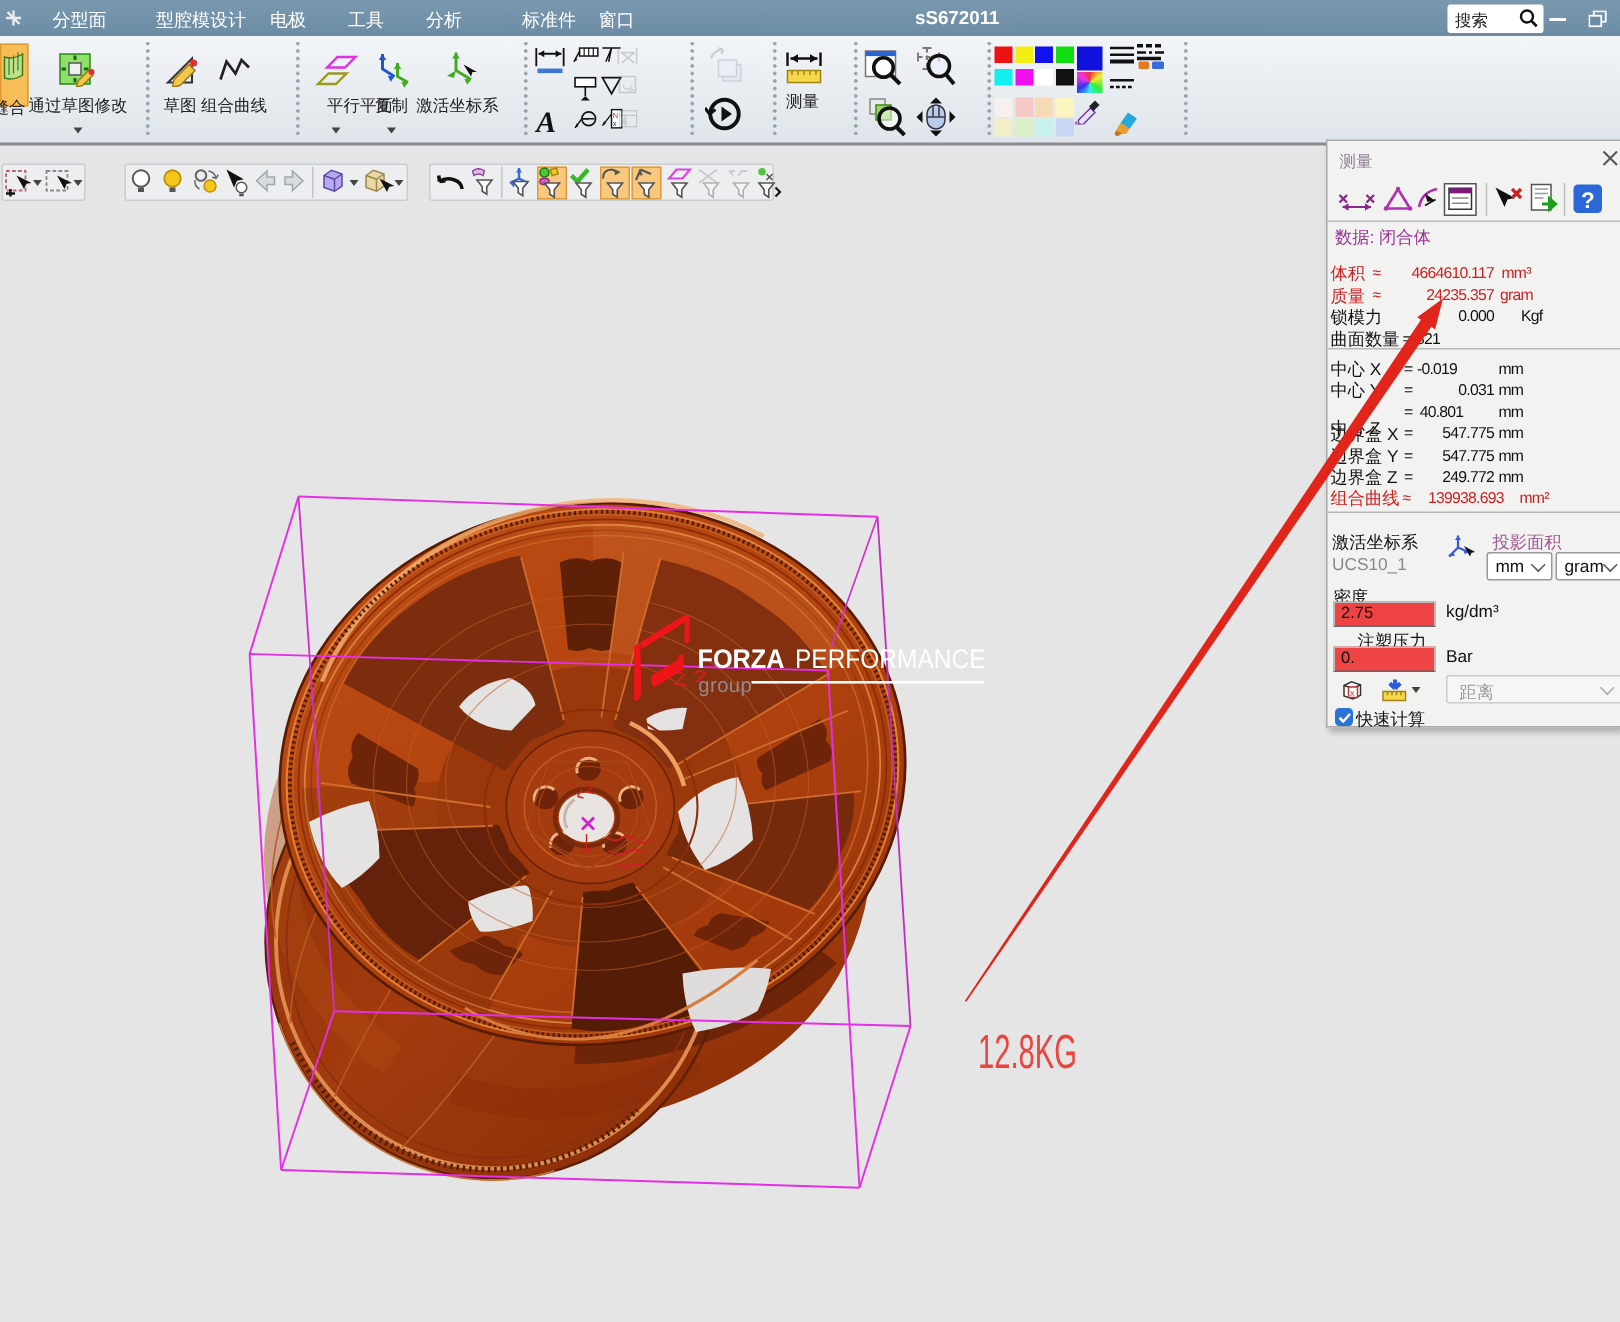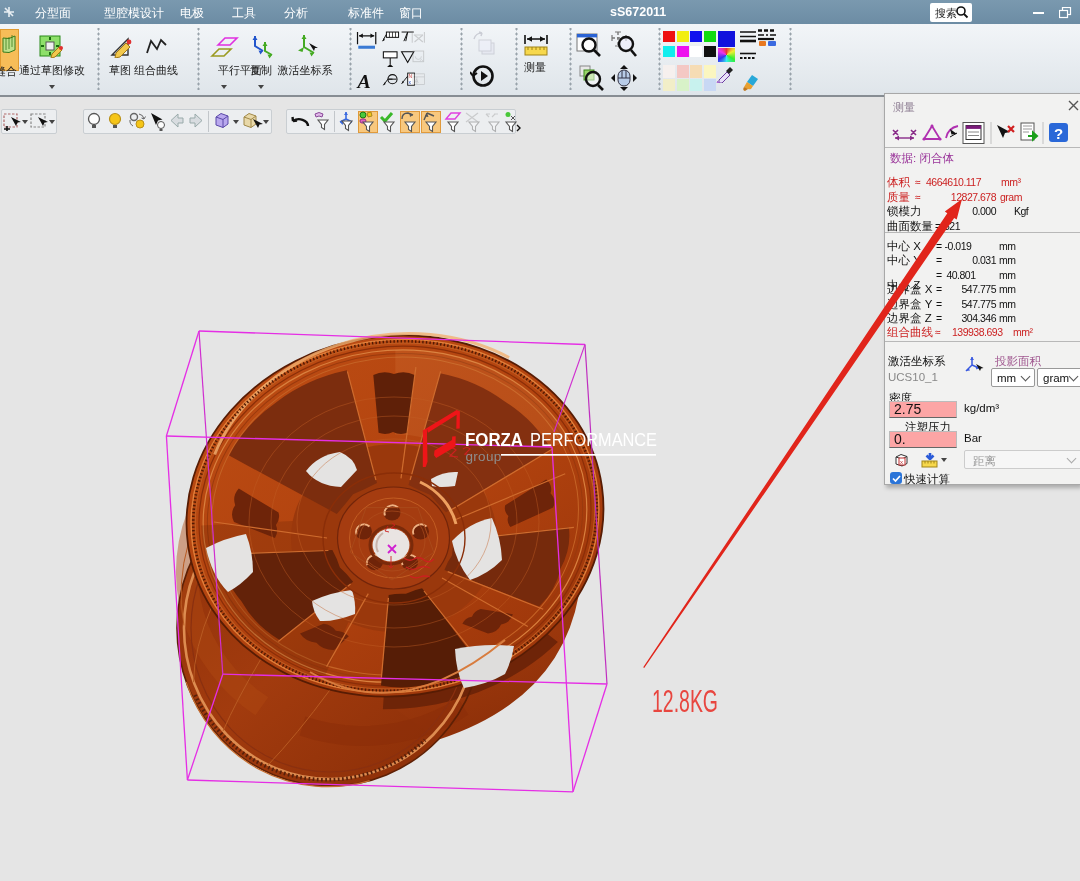--- a/index.html
+++ b/index.html
@@ -9,39 +9,39 @@
 .sep{position:absolute;top:4px;width:5px;height:62px;
  background-image:radial-gradient(circle,#98a2aa 1px,transparent 1.2px);background-size:5px 5px;background-position:center}
 .rlabel{position:absolute;font-size:11px;color:#222;white-space:nowrap;transform:translateX(-50%)}
 .dd{position:absolute;width:0;height:0;border-left:3.5px solid transparent;border-right:3.5px solid transparent;border-top:4px solid #444;transform:translateX(-50%)}
 .grp{position:absolute;border:1px solid #c9ced2;background:#eceef0;border-radius:2px;z-index:5}
 #panel{position:absolute;left:884px;top:93px;width:196px;height:392px;background:#f2f2f1;border:1px solid #a8a8a8;border-right:none;z-index:20;box-shadow:2px 3px 4px rgba(0,0,0,0.25)}
 .pl{position:absolute;font-size:11.5px;color:#111;white-space:nowrap}
 .pv{position:absolute;font-family:"Liberation Sans",sans-serif;font-size:10.5px;letter-spacing:-0.5px;white-space:pre;color:#111}
 .red{color:#cc2222}
 .purple{color:#993399}
-.inp{position:absolute;background:#fca5a5;border:1px solid #bbb;border-bottom:1.6px solid #666;font-size:14px;color:#111;padding-left:4px;line-height:14px}
+.inp{position:absolute;background:#ef4444;border:1px solid #bbb;border-bottom:1.6px solid #666;font-size:11px;color:#111;padding-left:4px;line-height:14px}
 .combo{position:absolute;background:#fff;border:1px solid #999;border-radius:2px;font-size:11.5px;color:#111}
 .chev{position:absolute;width:7px;height:7px;border-right:1.4px solid #555;border-bottom:1.4px solid #555;transform:rotate(45deg)}
 #logo{position:absolute;z-index:6;left:421px;top:405px;width:260px;height:62px}
 .ic{position:absolute}
 </style></head><body>
 <div id="titlebar">
 <svg class="ic" style="left:2px;top:4px" width="16" height="16">
       <path d="M2 8 h10 M7 3 v10 M3 4 l8 8" stroke="#e8eef2" stroke-width="1.6" fill="none"></path>
     </svg>
 <span class="menu" style="left:35px">分型面</span>
 <span class="menu" style="left:104px">型腔模设计</span>
 <span class="menu" style="left:180px">电极</span>
 <span class="menu" style="left:232px">工具</span>
 <span class="menu" style="left:284px">分析</span>
 <span class="menu" style="left:348px">标准件</span>
 <span class="menu" style="left:399px">窗口</span>
 <b style="position:absolute;left:610px;top:5px;font-size:12.5px">sS672011</b>
-<div style="position:absolute;left:930px;top:3px;width:42px;height:19px;background:#fff;border-radius:2px;">
+<div style="position:absolute;left:965px;top:3px;width:64px;height:19px;background:#fff;border-radius:2px;">
       <span style="position:absolute;left:5px;top:3px;font-size:11px;color:#222">搜索</span>
       <svg style="position:absolute;right:3px;top:2px" width="14" height="14">
         <circle cx="6" cy="6" r="4" stroke="#111" stroke-width="1.6" fill="none"></circle>
         <line x1="9" y1="9" x2="12.5" y2="12.5" stroke="#111" stroke-width="1.8"></line>
       </svg>
     </div>
 <div style="position:absolute;left:1033px;top:12px;width:11px;height:1.8px;background:#fff"></div>
 <svg class="ic" style="left:1059px;top:7px" width="13" height="12">
       <rect x="3.5" y="0.5" width="8" height="7" fill="none" stroke="#fff" stroke-width="1.2"></rect>
       <rect x="0.5" y="3.5" width="8" height="7" fill="#6c8ca4" stroke="#fff" stroke-width="1.2"></rect>
@@ -523,25 +523,25 @@
         <path d="M7 13 h9 m0 0 l-4 -3.5 v7 Z" stroke="#1aa01a" fill="#2ab82a" stroke-width="2"></path>
       </g>
 <line x1="152" y1="0" x2="152" y2="22" stroke="#c0c0c0"></line>
 <rect x="158" y="1" width="19" height="19" rx="3" fill="#2a68d8"></rect>
       <text x="163" y="16.5" font-size="15" font-weight="bold" fill="#fff">?</text>
 </svg>
 <div style="position:absolute;left:0px;top:53px;width:196px;height:1px;background:#b8b8b8"></div>
 <span class="pl purple" style="left:5px;top:57px">数据:  闭合体</span>
 <span class="pl red" style="left:2px;top:81px">体积</span>
 <span class="pv red" style="left:30px;top:82px">≈</span>
-<span class="pv red" style="left:41px;top:82px;width:70px;display:inline-block">4664610.117</span>
+<span class="pv red" style="left:41px;top:82px;width:70px;text-align:right;display:inline-block">4664610.117</span>
 <span class="pv red" style="left:116px;top:82px">mm³</span>
 <span class="pl red" style="left:2px;top:96px">质量</span>
 <span class="pv red" style="left:30px;top:97px">≈</span>
-<span class="pv red" style="left:41px;top:97px;width:70px;text-align:right;display:inline-block">12827.678</span>
+<span class="pv red" style="left:41px;top:97px;width:70px;text-align:right;display:inline-block">24235.357</span>
 <span class="pv red" style="left:115px;top:97px">gram</span>
 <span class="pl " style="left:2px;top:110px">锁模力</span>
 <span class="pv " style="left:67px;top:111px">=</span>
 <span class="pv " style="left:41px;top:111px;width:70px;text-align:right;display:inline-block">0.000</span>
 <span class="pv " style="left:129px;top:111px">Kgf</span>
 <span class="pl" style="left:2px;top:125px">曲面数量</span>
 <span class="pv" style="left:50px;top:126px">=</span>
 <span class="pv" style="left:59px;top:126px">321</span>
 <div style="position:absolute;left:0px;top:138px;width:196px;height:1px;background:#b8b8b8"></div>
 <span class="pl " style="left:2px;top:145px">中心 X</span>
@@ -559,21 +559,21 @@
 <span class="pl " style="left:2px;top:188px">边界盒 X</span>
 <span class="pv " style="left:51px;top:189px">=</span>
 <span class="pv " style="left:41px;top:189px;width:70px;text-align:right;display:inline-block">547.775</span>
 <span class="pv " style="left:114px;top:189px">mm</span>
 <span class="pl " style="left:2px;top:203px">边界盒 Y</span>
 <span class="pv " style="left:51px;top:204px">=</span>
 <span class="pv " style="left:41px;top:204px;width:70px;text-align:right;display:inline-block">547.775</span>
 <span class="pv " style="left:114px;top:204px">mm</span>
 <span class="pl " style="left:2px;top:217px">边界盒 Z</span>
 <span class="pv " style="left:51px;top:218px">=</span>
-<span class="pv " style="left:41px;top:218px;width:70px;text-align:right;display:inline-block">304.346</span>
+<span class="pv " style="left:41px;top:218px;width:70px;text-align:right;display:inline-block">249.772</span>
 <span class="pv " style="left:114px;top:218px">mm</span>
 <span class="pl red" style="left:2px;top:231px">组合曲线</span>
 <span class="pv red" style="left:50px;top:232px">≈</span>
 <span class="pv red" style="left:67px;top:232px">139938.693</span>
 <span class="pv red" style="left:128px;top:232px">mm²</span>
 <div style="position:absolute;left:0px;top:247px;width:196px;height:1px;background:#b8b8b8"></div>
 <span class="pl" style="left:3px;top:260px">激活坐标系</span>
 <svg class="ic" style="left:79px;top:261px" width="20" height="18">
       <path d="M8 2 v8 l-6 6 m6 -6 l7 3" stroke="#3a5ae0" stroke-width="1.5" fill="none"></path>
       <path d="M8 2 l-2 3 h4 Z M2 16 l2.5 -3 1.5 2.5 Z M15 13 l-3.5 -1.5 1 3 Z" fill="#3a5ae0"></path>

